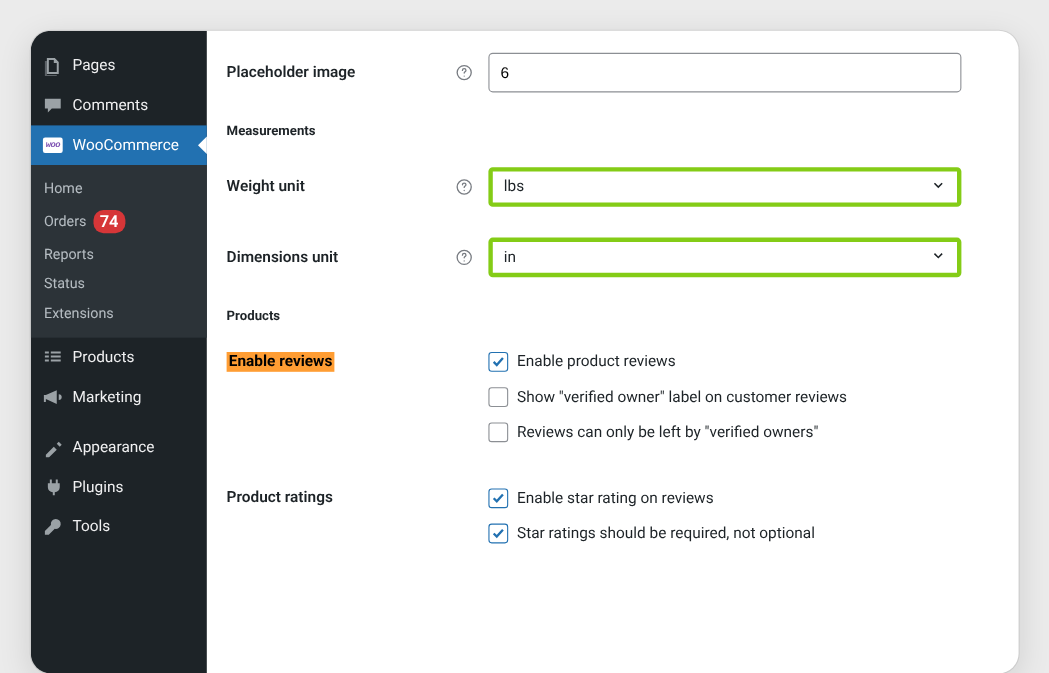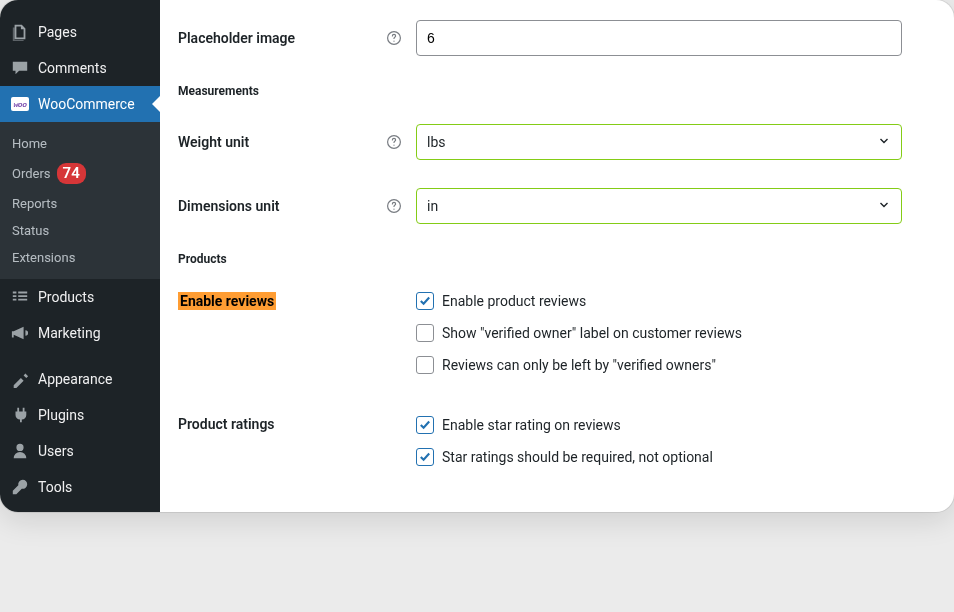--- a/index.html
+++ b/index.html
@@ -4,26 +4,26 @@
 <style>
 * { box-sizing: border-box; margin: 0; padding: 0; }
 body {
   font-family: -apple-system, BlinkMacSystemFont, "Segoe UI", Roboto, Helvetica, Arial, sans-serif;
   background: #ebebeb;
   width: 954px;
   height: 612px;
   overflow: hidden;
 }
 .container {
-  margin: 0;
+  margin: 28px;
   background: #fff;
   border-radius: 18px;
   box-shadow: 0 0 0 1px rgba(0,0,0,0.08), 0 8px 30px rgba(0,0,0,0.12);
   display: flex;
-  height: 512px;
+  height: 584px;
   overflow: hidden;
 }
 
 .sidebar {
   width: 160px;
   background: #1d2327;
   color: #f0f0f1;
   display: flex;
   flex-direction: column;
   font-size: 14px;
@@ -134,21 +134,21 @@
   height: 36px;
   border: 1px solid #8c8f94;
   border-radius: 4px;
   padding: 0 10px;
   font-size: 14px;
 }
 .select {
   position: relative;
   width: 100%;
   height: 36px;
-  border: 1px solid #84cc16;
+  border: 4px solid #84cc16;
   border-radius: 4px;
   padding: 0 10px;
   font-size: 14px;
   display: flex;
   align-items: center;
   background: #fff;
   cursor: pointer;
 }
 .select .chev {
   position: absolute;
@@ -273,28 +273,20 @@
 
     <div class="nav-item">
       <span class="icon">
         <svg width="18" height="18" viewBox="0 0 20 20" fill="currentColor">
             <path d="M7 2v4H5v4a5 5 0 005 5v3h2v-3a5 5 0 005-5V6h-2V2h-2v4H9V2H7z"></path>
           </svg>
       </span>
       <span>Plugins</span>
     </div>
 
-    <div class="nav-item">
-      <span class="icon">
-        <svg width="18" height="18" viewBox="0 0 20 20" fill="currentColor">
-            <path d="M10 10a4 4 0 100-8 4 4 0 000 8zm-7 8a7 7 0 0114 0H3z"></path>
-          </svg>
-      </span>
-      <span>Users</span>
-    </div>
 
     <div class="nav-item">
       <span class="icon">
         <svg width="18" height="18" viewBox="0 0 20 20" fill="currentColor">
             <path d="M13 2a5 5 0 00-4.9 6L2 14.1V18h3.9L12 11.9A5 5 0 1013 2z"></path>
           </svg>
       </span>
       <span>Tools</span>
     </div>
 

